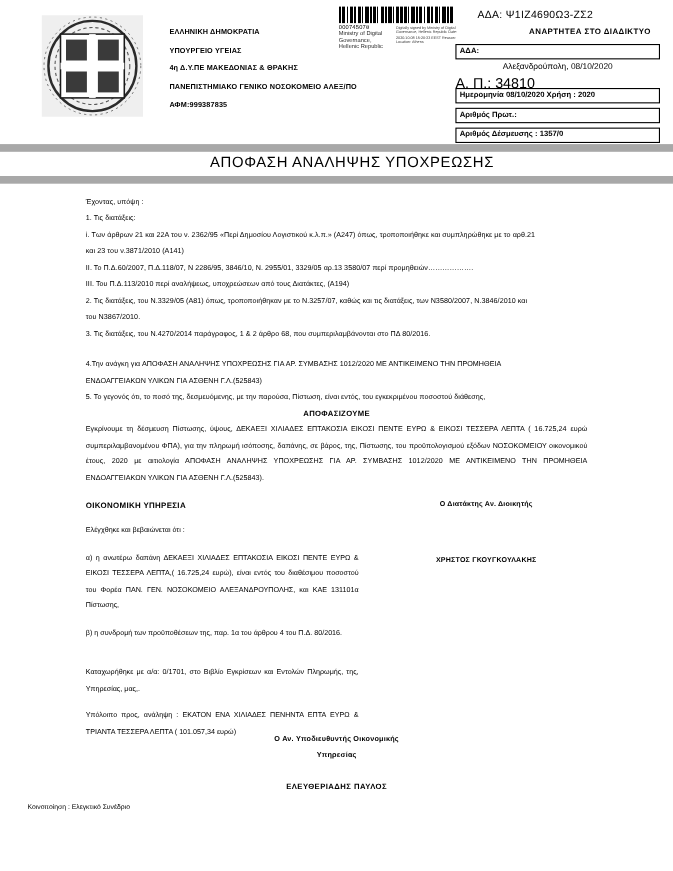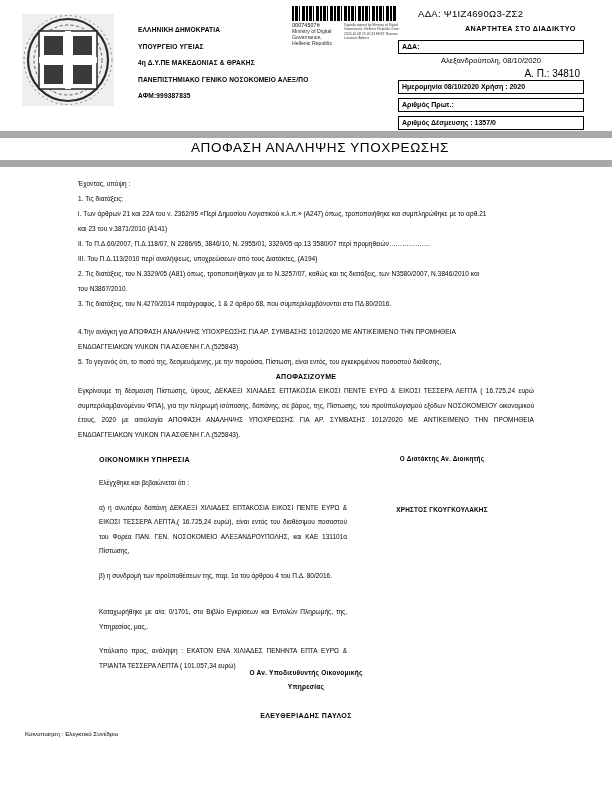--- a/index.html
+++ b/index.html
@@ -13,21 +13,21 @@
     height: 792px;
     position: relative;
     font-family: "Liberation Sans", "DejaVu Sans", sans-serif;
     color: #000000;
     overflow: hidden;
   }
 
   
   #header {
     position: absolute;
-    left: 0; top: 0;
+    left: 16px; top: 0;
     width: 568px;
     height: 132px;
   }
 
   #emblem {
     position: absolute;
     left: 22px;
     top: 14px;
     width: 92px;
     height: 92px;
@@ -130,22 +130,21 @@
     top: 56px;
     width: 186px;
     text-align: center;
     font-size: 7.6px;
   }
   #ap-number {
     position: absolute;
     left: 398px;
     top: 68px;
     width: 182px;
-    text-align: right;
-    font-size: 10px;
+    font-size: 13px;
   }
 
   
   #title-rule-top {
     position: absolute;
     left: 0; top: 131px;
     width: 612px; height: 7px;
     background: #a8a8a8;
   }
   #doc-title {
@@ -184,21 +183,20 @@
   #cols {
     position: absolute;
     left: 78px;
     top: 455px;
     width: 456px;
   }
   #col-left {
     position: absolute;
     left: 0; top: 0;
     width: 248px;
-    margin-left: 21px;
   }
   #col-right {
     position: absolute;
     left: 272px; top: 0;
     width: 184px;
     text-align: center;
   }
   .head-bold {
     font-size: 7.2px;
     font-weight: bold;

